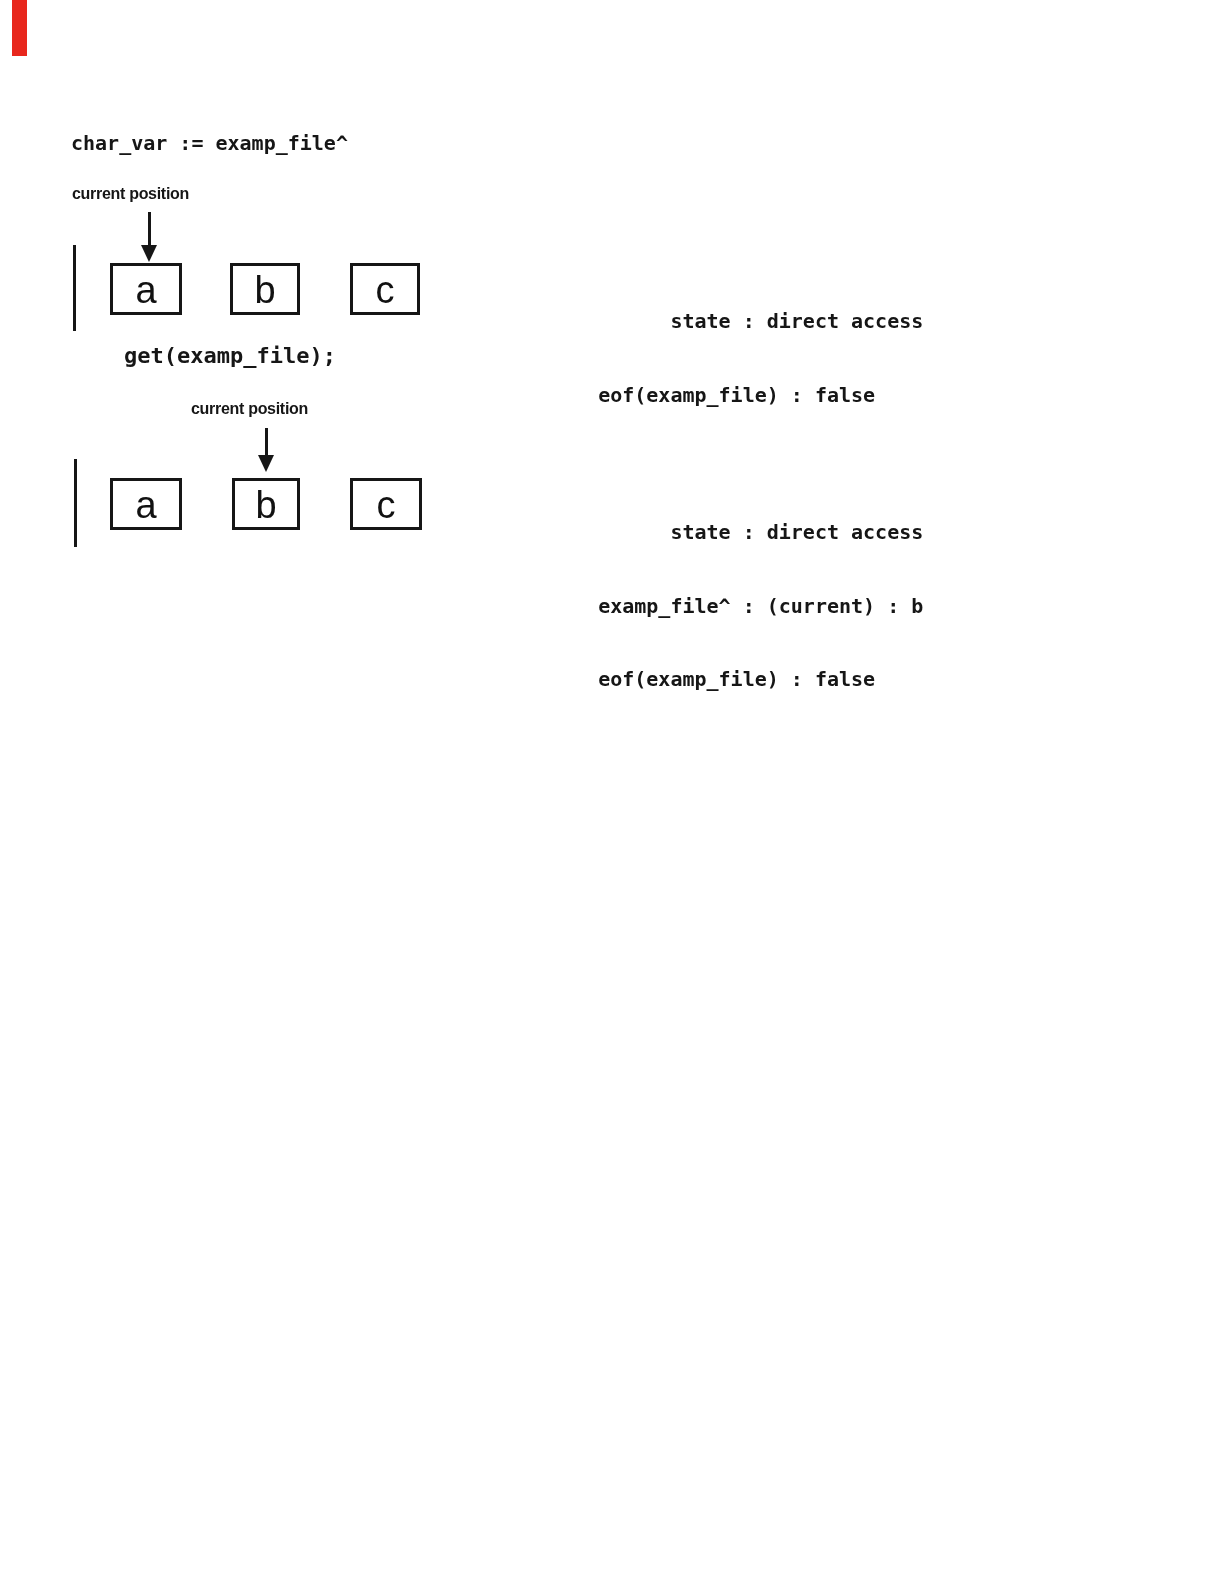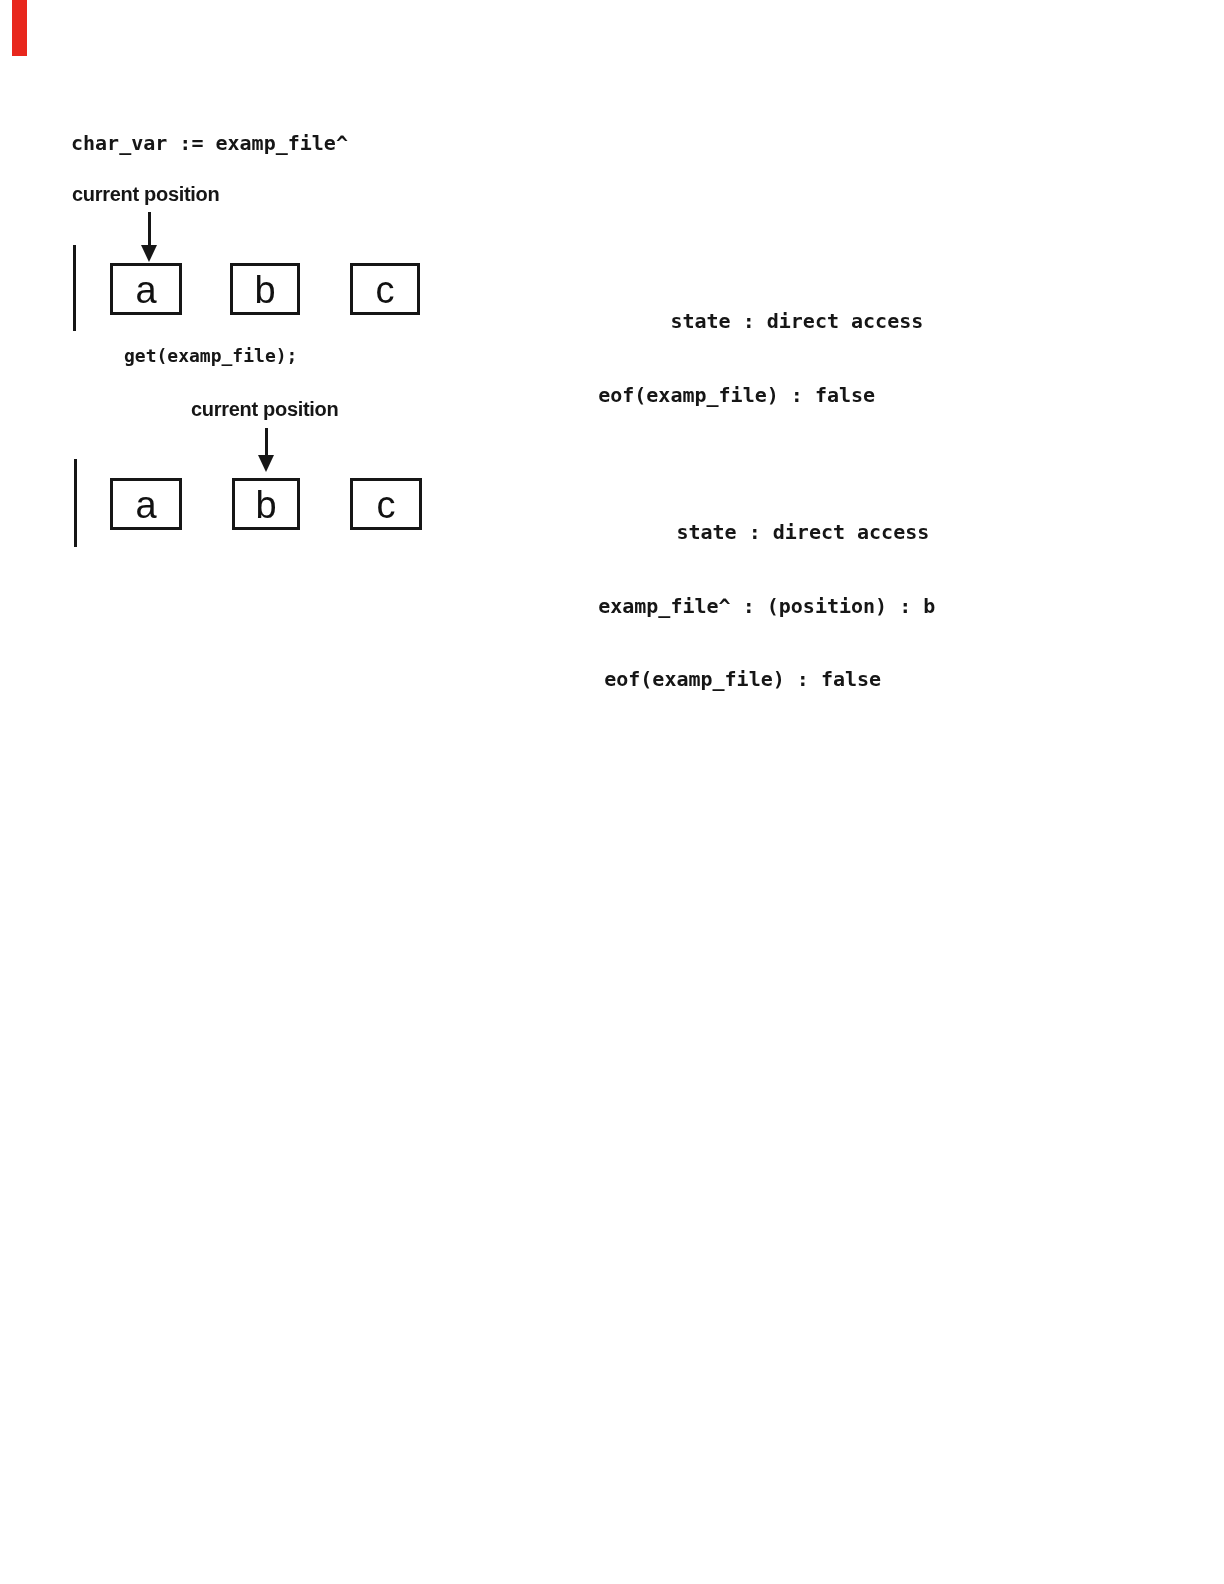--- a/index.html
+++ b/index.html
@@ -29,23 +29,23 @@
   .red-mark {
     left: 12px; top: 0; width: 15px; height: 56px;
     background: #e8271d;
   }
   .code-line {
     left: 71px; top: 131px;
     font-size: 20px; line-height: 24px;
   }
   .get-line {
     left: 124px; top: 344px;
-    font-size: 18px; line-height: 24px;
+    font-size: 22px; line-height: 24px;
   }
-  .pos-label { font-size: 20px; line-height: 22px; }
+  .pos-label { font-size: 16px; line-height: 22px; }
   .pos-label-1 { left: 72px; top: 183px; }
   .pos-label-2 { left: 191px; top: 398px; }
   .arrow-line { width: 3px; background: #161616; }
   .arrow-line-1 { left: 148px; top: 212px; height: 34px; }
   .arrow-line-2 { left: 265px; top: 428px; height: 28px; }
   .arrow-head {
     width: 0; height: 0;
     border-left: 8px solid transparent;
     border-right: 8px solid transparent;
     border-top: 17px solid #161616;
@@ -133,17 +133,17 @@
   </div>
   <div class="abs cell row-2 cell-b2">
     <span class="cell-letter">b</span>
   </div>
   <div class="abs cell row-2 cell-c2">
     <span class="cell-letter">c</span>
   </div>
 
   <div class="abs mono state-block state-block-2">
     <div class="state-line">          state : direct access</div>
-    <div class="state-line">    examp_file^ : (position) : b</div>
+    <div class="state-line">    examp_file^ : (current) : b</div>
     <div class="state-line">eof(examp_file) : false</div>
   </div>
 
 </div>
 
 </body></html>

